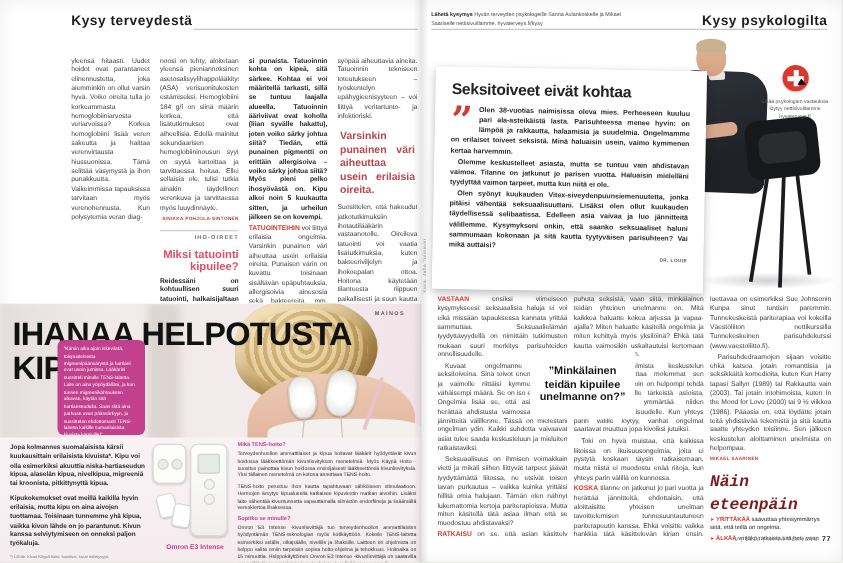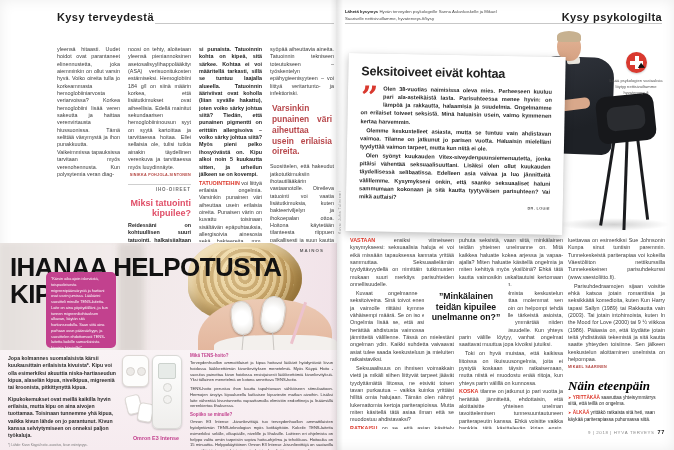--- a/index.html
+++ b/index.html
@@ -109,21 +109,21 @@
   .bigq{float:left;font-family:"DejaVu Serif",serif;font-size:30px;font-weight:700;color:#d9392f;line-height:.62;margin:4px 5px 0 0;}
   .qp{margin:0;font-size:5.65px;font-weight:700;color:#2a2a2a;line-height:1.44;text-align:justify;}
   .qp + .qp{margin-top:1px;}
   .qsig{margin:3px 0 0 0;text-align:right;font-size:3.7px;font-weight:700;color:#555;letter-spacing:.4px;}
   
   #rc1{left:350px;top:237px;width:104px;height:192px;}
   #rc2{left:459px;top:237px;width:104px;height:192px;}
   #rc3{left:568px;top:237px;width:97px;height:195px;}
   .sig-r{text-align:left;font-size:3.7px;font-weight:700;color:#b2423d;letter-spacing:.3px;margin-top:2px !important;}
   .tips{margin-top:7px;text-align:left;}
-  .tips-title{font-family:Liberation Serif, serif;font-style:italic;font-weight:700;font-size:13px;color:#000000;margin-bottom:0;}
+  .tips-title{font-family:Liberation Mono, monospace;font-style:italic;font-weight:700;font-size:13px;color:#7f1d1d;margin-bottom:0;}
   .tip{margin:0 0 2.5px 0 !important;font-size:4.7px;line-height:1.35;color:#222;text-align:left;}
   .tip .bullet{color:#dc392c;font-size:4px;margin-right:1.5px;}
   .tip .tlead{color:#dc392c;font-weight:700;}
   .pq-right{position:absolute;left:424px;top:279px;width:84px;height:56px;background:#fff;padding:3px 2px;z-index:5;
             display:flex;align-items:center;justify-content:center;text-align:center;
             font-size:8.7px;line-height:1.25;font-weight:700;color:#161616;}
   .footer{position:absolute;left:520px;top:429px;width:145px;text-align:right;font-size:4.4px;color:#8a8a8a;letter-spacing:.6px;}
   .footer .pageno{color:#222;font-weight:700;font-size:5.6px;margin-left:3px;}
   .fold{position:absolute;left:330px;top:0;width:13px;height:450px;
         background:linear-gradient(90deg,rgba(0,0,0,0) 0%,rgba(0,0,0,.06) 40%,rgba(0,0,0,.10) 52%,rgba(0,0,0,0) 100%);pointer-events:none;}

